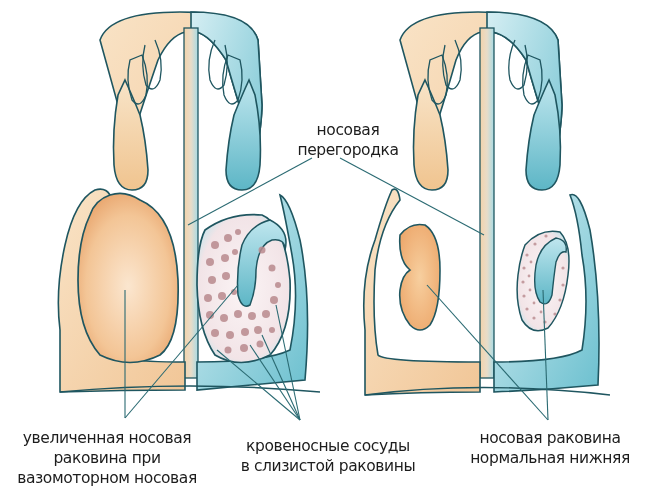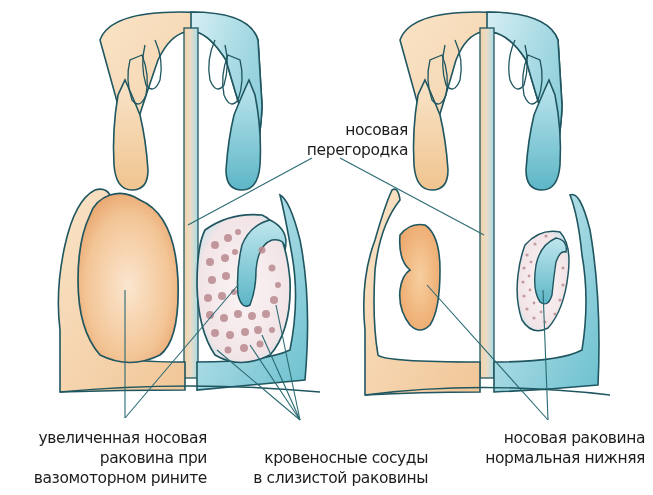--- a/index.html
+++ b/index.html
@@ -1,20 +1,20 @@
 <!DOCTYPE html>
 <html><head>
 <meta charset="utf-8">
 <style>
   html, body { margin: 0; padding: 0; background: #ffffff; }
   body { width: 653px; height: 495px; position: relative; overflow: hidden;
          font-family: "DejaVu Sans", sans-serif; }
   #diagram { position: absolute; left: 0; top: 0; width: 653px; height: 495px; }
   .label { position: absolute; color: #1d1d1d; font-size: 15.5px; line-height: 20px;
-           text-align: right; letter-spacing: -0.4px; font-family: "DejaVu Sans", sans-serif; }
+           text-align: center; letter-spacing: -0.4px; font-family: "DejaVu Sans", sans-serif; }
   .label span { display: block; white-space: nowrap; }
 </style>
 </head>
 <body>
 
 <svg id="diagram" viewBox="0 0 653 495" xmlns="http://www.w3.org/2000/svg">
   <defs>
     <linearGradient id="septumGrad" x1="0" x2="1" y1="0" y2="0">
       <stop offset="0" stop-color="#f3d3aa"></stop>
       <stop offset="0.5" stop-color="#e8dcc8"></stop>
@@ -174,24 +174,24 @@
 </svg>
 
 <div class="label" style="left:288px; top:120px; width:120px;">
   <span>носовая</span>
   <span>перегородка</span>
 </div>
 
 <div class="label" style="left:7px; top:428px; width:200px;">
   <span>увеличенная носовая</span>
   <span>раковина при</span>
-  <span>вазомоторном рините</span>
+  <span>вазомоторном носовая</span>
 </div>
 
-<div class="label" style="left:228px; top:448px; width:200px;">
+<div class="label" style="left:228px; top:436px; width:200px;">
   <span>кровеносные сосуды</span>
   <span>в слизистой раковины</span>
 </div>
 
 <div class="label" style="left:455px; top:428px; width:190px;">
   <span>носовая раковина</span>
   <span>нормальная нижняя</span>
 </div>
 
 </body></html>

